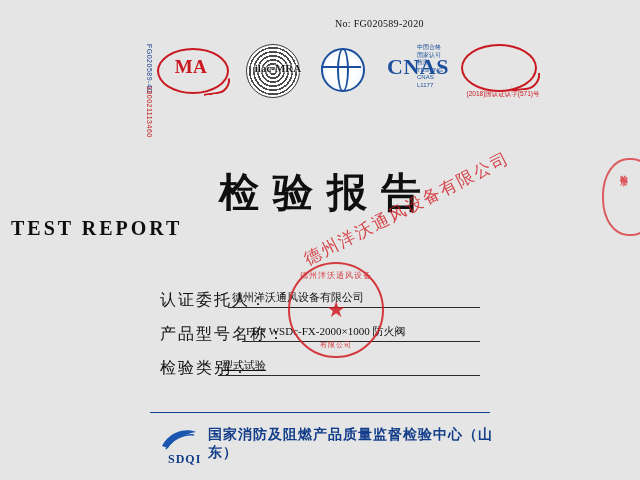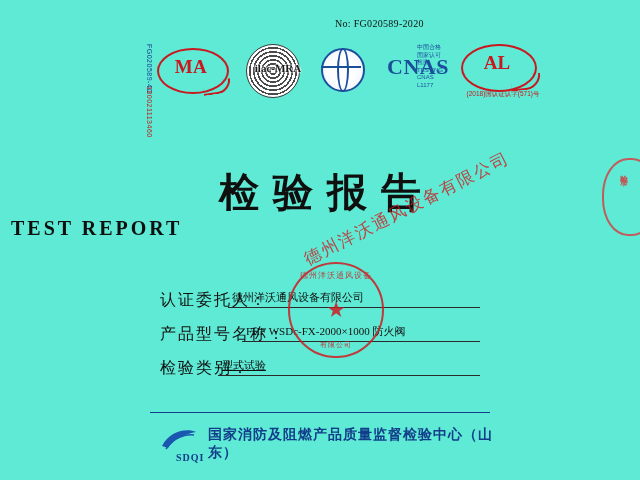--- a/index.html
+++ b/index.html
@@ -13,21 +13,21 @@
     position: relative;
     overflow: hidden;
     font-family: "Liberation Sans", sans-serif;
     color: #1a1a1a;
   }
   .page {
     position: absolute;
     left: 0; top: 0;
     width: 640px;
     height: 480px;
-    background: #5eead4;
+    background: #e5e5e5;
   }
 
   
   .report-no {
     position: absolute;
     top: 18px;
     left: 335px;
     font-size: 10px;
     letter-spacing: 0.3px;
     color: #111;
@@ -370,23 +370,23 @@
     width: 40px;
     height: 40px;
   }
   .sdqi-swoosh {
     position: absolute;
     left: 0; top: 0;
     width: 38px; height: 24px;
   }
   .sdqi-label {
     position: absolute;
-    left: 16px;
+    left: 8px;
     top: 26px;
-    font-size: 10px;
+    font-size: 12px;
     font-weight: bold;
     color: #123d8a;
     letter-spacing: 1px;
     font-family: "Liberation Serif", serif;
   }
   .footer-cn {
     position: absolute;
     left: 58px;
     top: 2px;
     font-size: 14px;
@@ -436,21 +436,20 @@
       <div class="cnas-word">CNAS</div>
       <div class="cnas-cn" style="white-space:pre-line;">中国合格
 国家认可
 检测
 TESTING
 CNAS L1177</div>
     </div>
 
     <div class="logo logo-cal">
       <div class="cal-oval"></div>
-      <div class="cal-text">AL</div>
       <div class="cal-tail"></div>
       <div class="cal-sub">(2018)国认证认字(571)号</div>
     </div>
 
   </div>
 
   <div class="title-cn">检验报告</div>
   <div class="title-en">TEST REPORT</div>
 
   <div class="fields">

